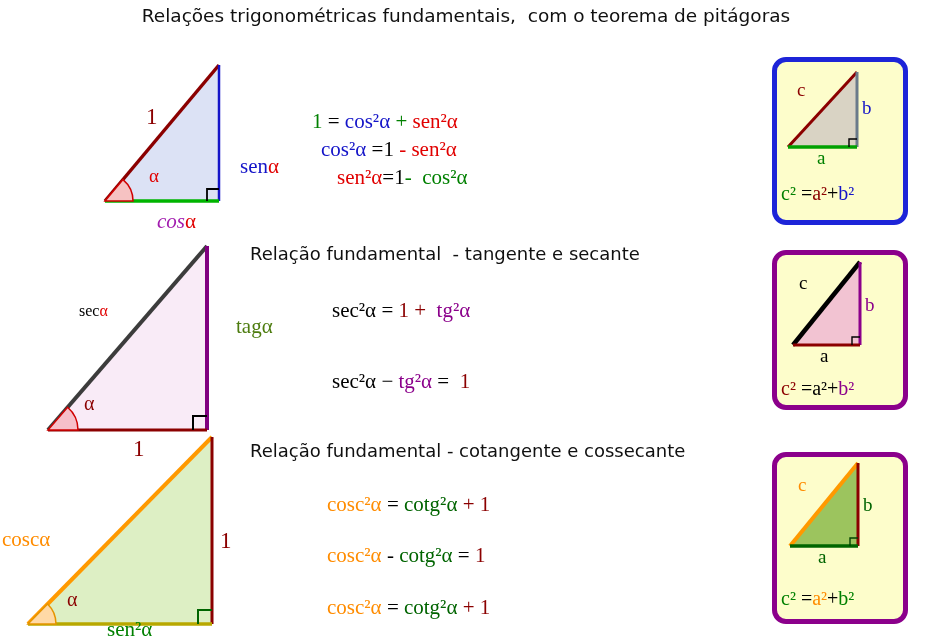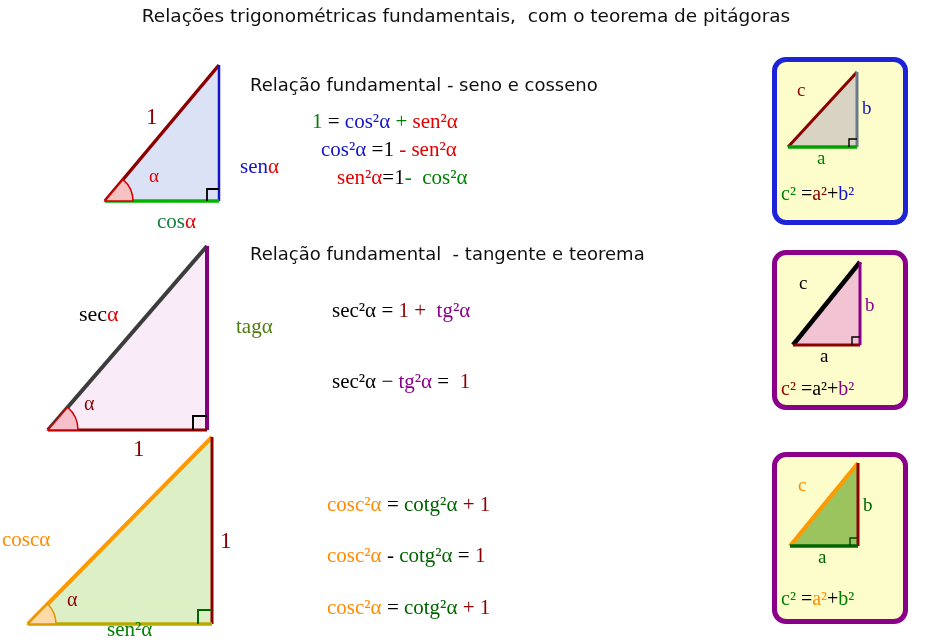--- a/index.html
+++ b/index.html
@@ -45,23 +45,22 @@
     <polygon points="5,143 119,143 119,7" fill="#DCE2F5"></polygon>
     <line x1="5" y1="143" x2="119" y2="7" stroke="#8B0000" stroke-width="3.5"></line>
     <line x1="119" y1="7" x2="119" y2="143" stroke="#1414C8" stroke-width="2.5"></line>
     <line x1="5" y1="143" x2="119" y2="143" stroke="#00B400" stroke-width="3.5"></line>
     <path d="M107,143 V131 H119" fill="none" stroke="#000000" stroke-width="1.8"></path>
     <path d="M33,143 A28,28 0 0 0 23,121.6 L5,143 Z" fill="#F6C2C2" stroke="#D00000" stroke-width="1.5"></path>
   </svg>
   <div class="t-label" style="left:146px;top:104px;font-size:23px"><span style="color: rgb(139, 0, 0);">1</span></div>
   <div class="t-label" style="left:149px;top:166px;font-size:19px"><span style="color: rgb(225, 0, 0);">α</span></div>
   <div class="t-label" style="left:240px;top:155px;font-size:21px"><span style="color: rgb(20, 20, 200);">sen</span><span style="color: rgb(225, 0, 0);">α</span></div>
-  <div class="t-label" style="left:157px;top:210px;font-size:21px"><span style="color: #15803d;">cos</span><span style="color: rgb(225, 0, 0);">α</span></div>
+  <div class="t-label" style="left:157px;top:210px;font-size:21px"><span style="color: #a21caf; font-style: italic;">cos</span><span style="color: rgb(225, 0, 0);">α</span></div>
 
-  <div class="heading" style="left:250px;top:74px">Relação fundamental - seno e cosseno</div>
   <div class="formula" style="left:312px;top:109px"><span style="color: rgb(0, 128, 0);">1 </span><span style="color: rgb(0, 0, 0);">= </span><span style="color: rgb(20, 20, 200);">cos²α</span><span style="color: rgb(0, 128, 0);"> + </span><span style="color: rgb(225, 0, 0);">sen²α</span></div>
   <div class="formula" style="left:321px;top:137px"><span style="color: rgb(20, 20, 200);">cos²α</span><span style="color: rgb(0, 0, 0);"> =1 </span><span style="color: rgb(225, 0, 0);">- </span><span style="color: rgb(225, 0, 0);">sen²α</span></div>
   <div class="formula" style="left:337px;top:165px"><span style="color: rgb(225, 0, 0);">sen²α</span><span style="color: rgb(0, 0, 0);">=1</span><span style="color: rgb(0, 128, 0);">- </span><span style="color: rgb(0, 128, 0);"> cos²α</span></div>
 
   <div class="pbox box-blue" style="left:772px;top:57px;width:136px;height:168px">
     <svg class="tri" style="left:0;top:0" width="126" height="100">
       <polygon points="11,85 80,85 80,10" fill="#D9D3C4"></polygon>
       <line x1="11" y1="85" x2="80" y2="10" stroke="#8B0000" stroke-width="3"></line>
       <line x1="80" y1="10" x2="80" y2="85" stroke="#6A7A8A" stroke-width="3"></line>
       <line x1="11" y1="85" x2="80" y2="85" stroke="#00A000" stroke-width="3.5"></line>
@@ -74,26 +73,26 @@
   </div>
 
   <svg class="tri" style="left:40px;top:242px" width="175" height="195">
     <polygon points="8,188 167,188 167,4" fill="#F9EBF7"></polygon>
     <line x1="8" y1="188" x2="167" y2="4" stroke="#3C3C3C" stroke-width="4"></line>
     <line x1="167" y1="4" x2="167" y2="188" stroke="#800080" stroke-width="4"></line>
     <line x1="8" y1="188" x2="167" y2="188" stroke="#8B0000" stroke-width="3"></line>
     <path d="M153,188 V174 H167" fill="none" stroke="#000000" stroke-width="2"></path>
     <path d="M38,188 A30,30 0 0 0 27.6,165.3 L8,188 Z" fill="#F6BFC9" stroke="#D00000" stroke-width="1.5"></path>
   </svg>
-  <div class="t-label" style="left:79px;top:302px;font-size:22px"><span style="color: rgb(0, 0, 0);">sec</span><span style="color: rgb(225, 0, 0);">α</span></div>
+  <div class="t-label" style="left:79px;top:302px;font-size:16px"><span style="color: rgb(0, 0, 0);">sec</span><span style="color: rgb(225, 0, 0);">α</span></div>
   <div class="t-label" style="left:236px;top:315px;font-size:21px"><span style="color: #4d7c0f;">tagα</span></div>
   <div class="t-label" style="left:84px;top:392px;font-size:20px"><span style="color: rgb(139, 0, 0);">α</span></div>
   <div class="t-label" style="left:133px;top:436px;font-size:23px"><span style="color: rgb(139, 0, 0);">1</span></div>
 
-  <div class="heading" style="left:250px;top:243px">Relação fundamental  - tangente e teorema</div>
+  <div class="heading" style="left:250px;top:243px">Relação fundamental  - tangente e secante</div>
   <div class="formula" style="left:332px;top:298px"><span style="color: rgb(0, 0, 0);">sec²α </span><span style="color: rgb(0, 0, 0);">= </span><span style="color: rgb(139, 0, 0);">1 </span><span style="color: rgb(139, 0, 0);">+  </span><span style="color: rgb(139, 0, 139);">tg²α</span></div>
   <div class="formula" style="left:332px;top:369px"><span style="color: rgb(0, 0, 0);">sec²α </span><span style="color: rgb(0, 0, 0);">− </span><span style="color: rgb(139, 0, 139);">tg²α </span><span style="color: rgb(0, 0, 0);">=  </span><span style="color: rgb(139, 0, 0);">1</span></div>
 
   <div class="pbox box-purple" style="left:772px;top:250px;width:136px;height:160px">
     <svg class="tri" style="left:0;top:0" width="126" height="100">
       <polygon points="16,90 83,90 83,7" fill="#F2C3D2"></polygon>
       <line x1="16" y1="90" x2="83" y2="7" stroke="#000000" stroke-width="4.5"></line>
       <line x1="83" y1="7" x2="83" y2="90" stroke="#8B008B" stroke-width="3"></line>
       <line x1="16" y1="90" x2="83" y2="90" stroke="#8B0000" stroke-width="3"></line>
       <path d="M75,90 V82 H83" fill="none" stroke="#000000" stroke-width="1.4"></path>
@@ -110,20 +109,21 @@
     <line x1="192" y1="3" x2="192" y2="190" stroke="#8B0000" stroke-width="3"></line>
     <line x1="8" y1="190" x2="192" y2="190" stroke="#B8A800" stroke-width="3.5"></line>
     <path d="M178,190 V176 H192" fill="none" stroke="#006400" stroke-width="2"></path>
     <path d="M36,190 A28,28 0 0 0 27.6,170 L8,190 Z" fill="#FFD9A6" stroke="#E59400" stroke-width="1.5"></path>
   </svg>
   <div class="t-label" style="left:2px;top:528px;font-size:21px"><span style="color: rgb(255, 140, 0);">coscα</span></div>
   <div class="t-label" style="left:220px;top:528px;font-size:23px"><span style="color: rgb(139, 0, 0);">1</span></div>
   <div class="t-label" style="left:67px;top:588px;font-size:20px"><span style="color: rgb(139, 0, 0);">α</span></div>
   <div class="t-label" style="left:107px;top:618px;font-size:21px"><span style="color: rgb(0, 128, 0);">sen²α</span></div>
 
+  <div class="heading" style="left:250px;top:440px">Relação fundamental - cotangente e cossecante</div>
   <div class="formula" style="left:327px;top:492px"><span style="color: rgb(255, 140, 0);">cosc²α </span><span style="color: rgb(0, 0, 0);">= </span><span style="color: rgb(0, 100, 0);">cotg²α</span><span style="color: rgb(139, 0, 0);"> + </span><span style="color: rgb(139, 0, 0);">1</span></div>
   <div class="formula" style="left:327px;top:543px"><span style="color: rgb(255, 140, 0);">cosc²α </span><span style="color: rgb(0, 0, 0);">- </span><span style="color: rgb(0, 100, 0);">cotg²α</span><span style="color: rgb(0, 0, 0);"> = </span><span style="color: rgb(139, 0, 0);">1</span></div>
   <div class="formula" style="left:327px;top:595px"><span style="color: rgb(255, 140, 0);">cosc²α </span><span style="color: rgb(0, 0, 0);">= </span><span style="color: rgb(0, 100, 0);">cotg²α</span><span style="color: rgb(139, 0, 0);"> + </span><span style="color: rgb(139, 0, 0);">1</span></div>
 
   <div class="pbox box-purple" style="left:772px;top:452px;width:136px;height:172px">
     <svg class="tri" style="left:0;top:0" width="126" height="100">
       <polygon points="13,89 81,89 81,6" fill="#9CC45E"></polygon>
       <line x1="13" y1="89" x2="81" y2="6" stroke="#FF9900" stroke-width="4"></line>
       <line x1="81" y1="6" x2="81" y2="89" stroke="#8B0000" stroke-width="3"></line>
       <line x1="13" y1="89" x2="81" y2="89" stroke="#006400" stroke-width="3.5"></line>

